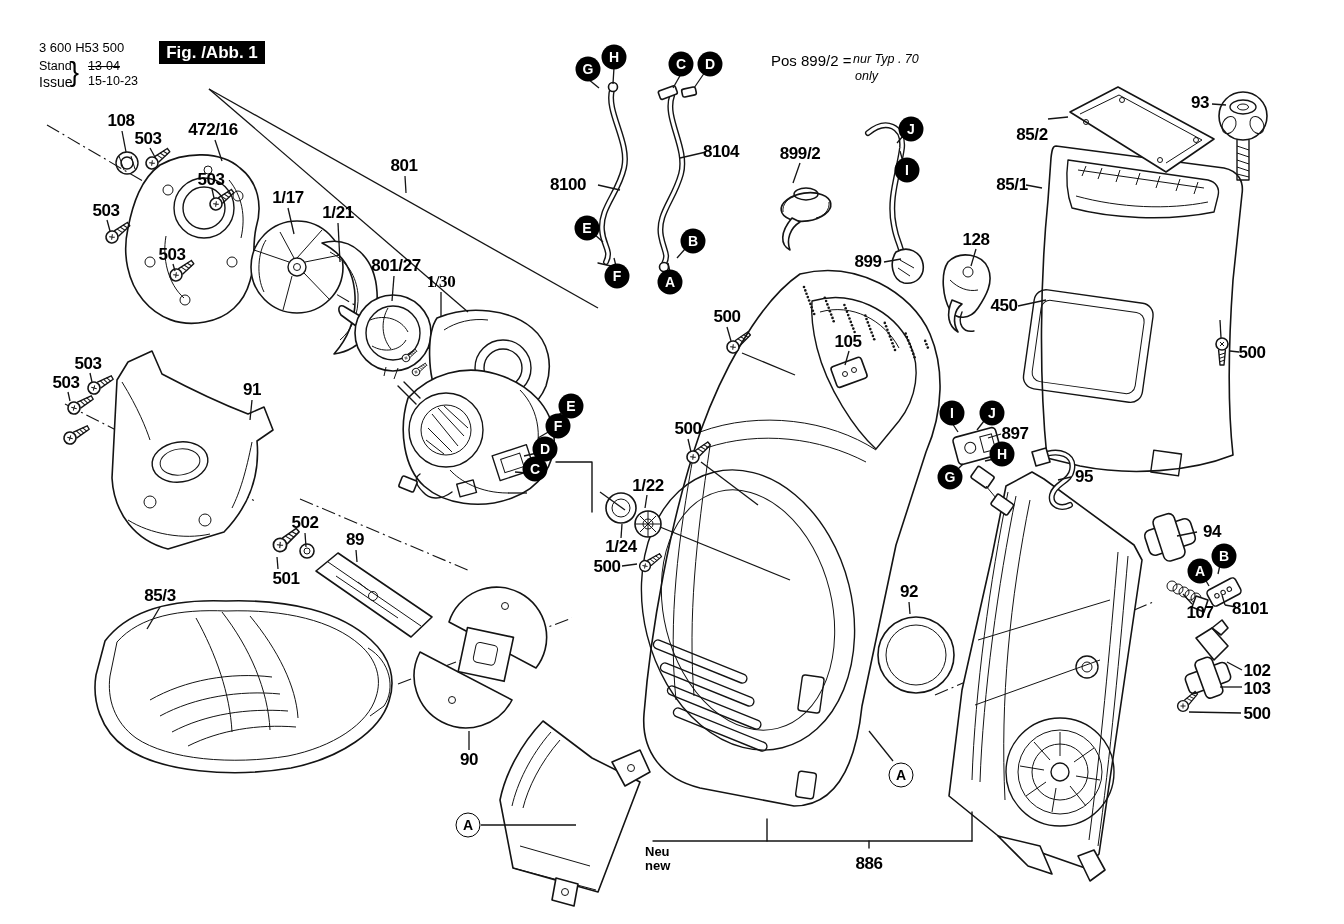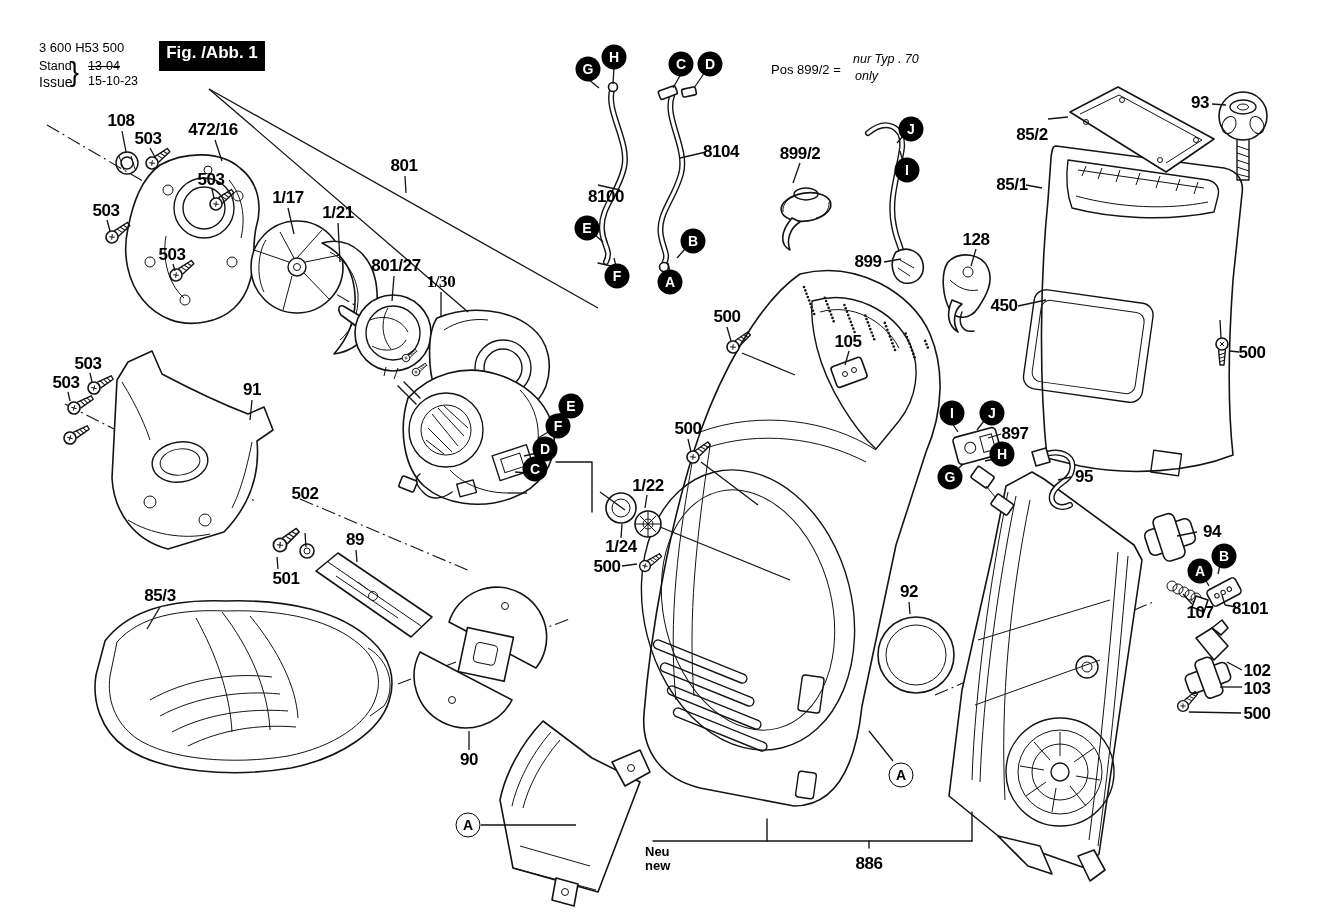--- a/index.html
+++ b/index.html
@@ -19,23 +19,23 @@
   .callout{position:absolute;width:25px;height:25px;border-radius:50%;background:#000;color:#fff;
       font-weight:700;font-size:14px;line-height:25px;text-align:center;
       transform:translate(-50%,-50%);}
   .callout.outline{background:#fff;color:#000;border:1.6px solid #000;width:23px;height:23px;line-height:23px;}
   .hdr-code{position:absolute;left:39px;top:40px;font-size:13px;}
   .hdr-stand{position:absolute;left:39px;top:59px;font-size:12.5px;}
   .hdr-issue{position:absolute;left:39px;top:74px;font-size:14px;}
   .hdr-brace{position:absolute;left:70px;top:57px;font-size:27px;font-weight:400;transform:scaleY(1.05);}
   .hdr-standval{position:absolute;left:88px;top:59px;font-size:12.5px;text-decoration:line-through;}
   .hdr-issueval{position:absolute;left:88px;top:74px;font-size:12.5px;}
-  .fig-box{position:absolute;left:159px;top:41px;width:106px;height:30px;background:#000;color:#fff;
+  .fig-box{position:absolute;left:159px;top:41px;width:106px;height:23px;background:#000;color:#fff;
       font-weight:700;font-size:17px;text-align:center;line-height:23px;}
-  .note-pos{position:absolute;left:771px;top:62px;font-size:13px;}
+  .note-pos{position:absolute;left:771px;top:52px;font-size:15px;}
   .note-val{position:absolute;left:853px;top:52px;font-size:12.5px;font-style:italic;}
   .note-val2{position:absolute;left:855px;top:69px;font-size:12.5px;font-style:italic;}
   .footer{position:absolute;left:57px;top:813px;font-size:12.5px;line-height:15px;}
   .neu{position:absolute;left:645px;top:845px;font-weight:700;font-size:13px;line-height:13.5px;}
 </style>
 </head>
 <body>
 
 <div id="page">
 
@@ -632,21 +632,21 @@
       <div class="part-label" style="left: 148px; top: 139px;">503</div>
       <div class="part-label" style="left: 213px; top: 130px;">472/16</div>
       <div class="part-label" style="left: 211px; top: 180px;">503</div>
       <div class="part-label" style="left: 106px; top: 211px;">503</div>
       <div class="part-label" style="left: 172px; top: 255px;">503</div>
       <div class="part-label" style="left: 288px; top: 198px;">1/17</div>
       <div class="part-label" style="left: 338px; top: 213px;">1/21</div>
       <div class="part-label" style="left: 404px; top: 166px;">801</div>
       <div class="part-label" style="left: 396px; top: 266px;">801/27</div>
       <div class="part-label" style="left: 441px; top: 282px; font-family: Liberation Serif, serif;">1/30</div>
-      <div class="part-label" style="left: 606px; top: 185px; margin-top: 12px;">8100</div>
+      <div class="part-label" style="left: 568px; top: 185px;">8100</div>
       <div class="part-label" style="left: 721px; top: 152px;">8104</div>
       <div class="part-label" style="left: 800px; top: 154px;">899/2</div>
       <div class="part-label" style="left: 1032px; top: 119px; margin-top: 16px;">85/2</div>
       <div class="part-label" style="left: 1200px; top: 103px;">93</div>
       <div class="part-label" style="left: 1012px; top: 185px;">85/1</div>
       <div class="part-label" style="left: 976px; top: 240px;">128</div>
       <div class="part-label" style="left: 868px; top: 262px;">899</div>
       <div class="part-label" style="left: 1004px; top: 306px;">450</div>
       <div class="part-label" style="left: 727px; top: 317px;">500</div>
       <div class="part-label" style="left: 848px; top: 342px;">105</div>
@@ -659,21 +659,21 @@
       <div class="part-label" style="left: 648px; top: 486px;">1/22</div>
       <div class="part-label" style="left: 621px; top: 547px;">1/24</div>
       <div class="part-label" style="left: 607px; top: 567px;">500</div>
       <div class="part-label" style="left: 1212px; top: 532px;">94</div>
       <div class="part-label" style="left: 1250px; top: 609px;">8101</div>
       <div class="part-label" style="left: 1200px; top: 613px;">107</div>
       <div class="part-label" style="left: 909px; top: 592px;">92</div>
       <div class="part-label" style="left: 1257px; top: 671px;">102</div>
       <div class="part-label" style="left: 1257px; top: 689px;">103</div>
       <div class="part-label" style="left: 1257px; top: 714px;">500</div>
-      <div class="part-label" style="left: 305px; top: 494px;">502</div>
+      <div class="part-label" style="left: 305px; top: 523px;">502</div>
       <div class="part-label" style="left: 355px; top: 540px;">89</div>
       <div class="part-label" style="left: 279px; top: 579px; margin-left: 7px;">501</div>
       <div class="part-label" style="left: 160px; top: 596px;">85/3</div>
       <div class="part-label" style="left: 469px; top: 760px;">90</div>
       <div class="part-label" style="left: 869px; top: 864px;">886</div>
       <div class="part-label" style="left: 1252px; top: 353px;">500</div>
     </div>
   <div id="callouts">
       <div class="callout" style="left: 588px; top: 69px;">G</div>
       <div class="callout" style="left: 614px; top: 57px;">H</div>

